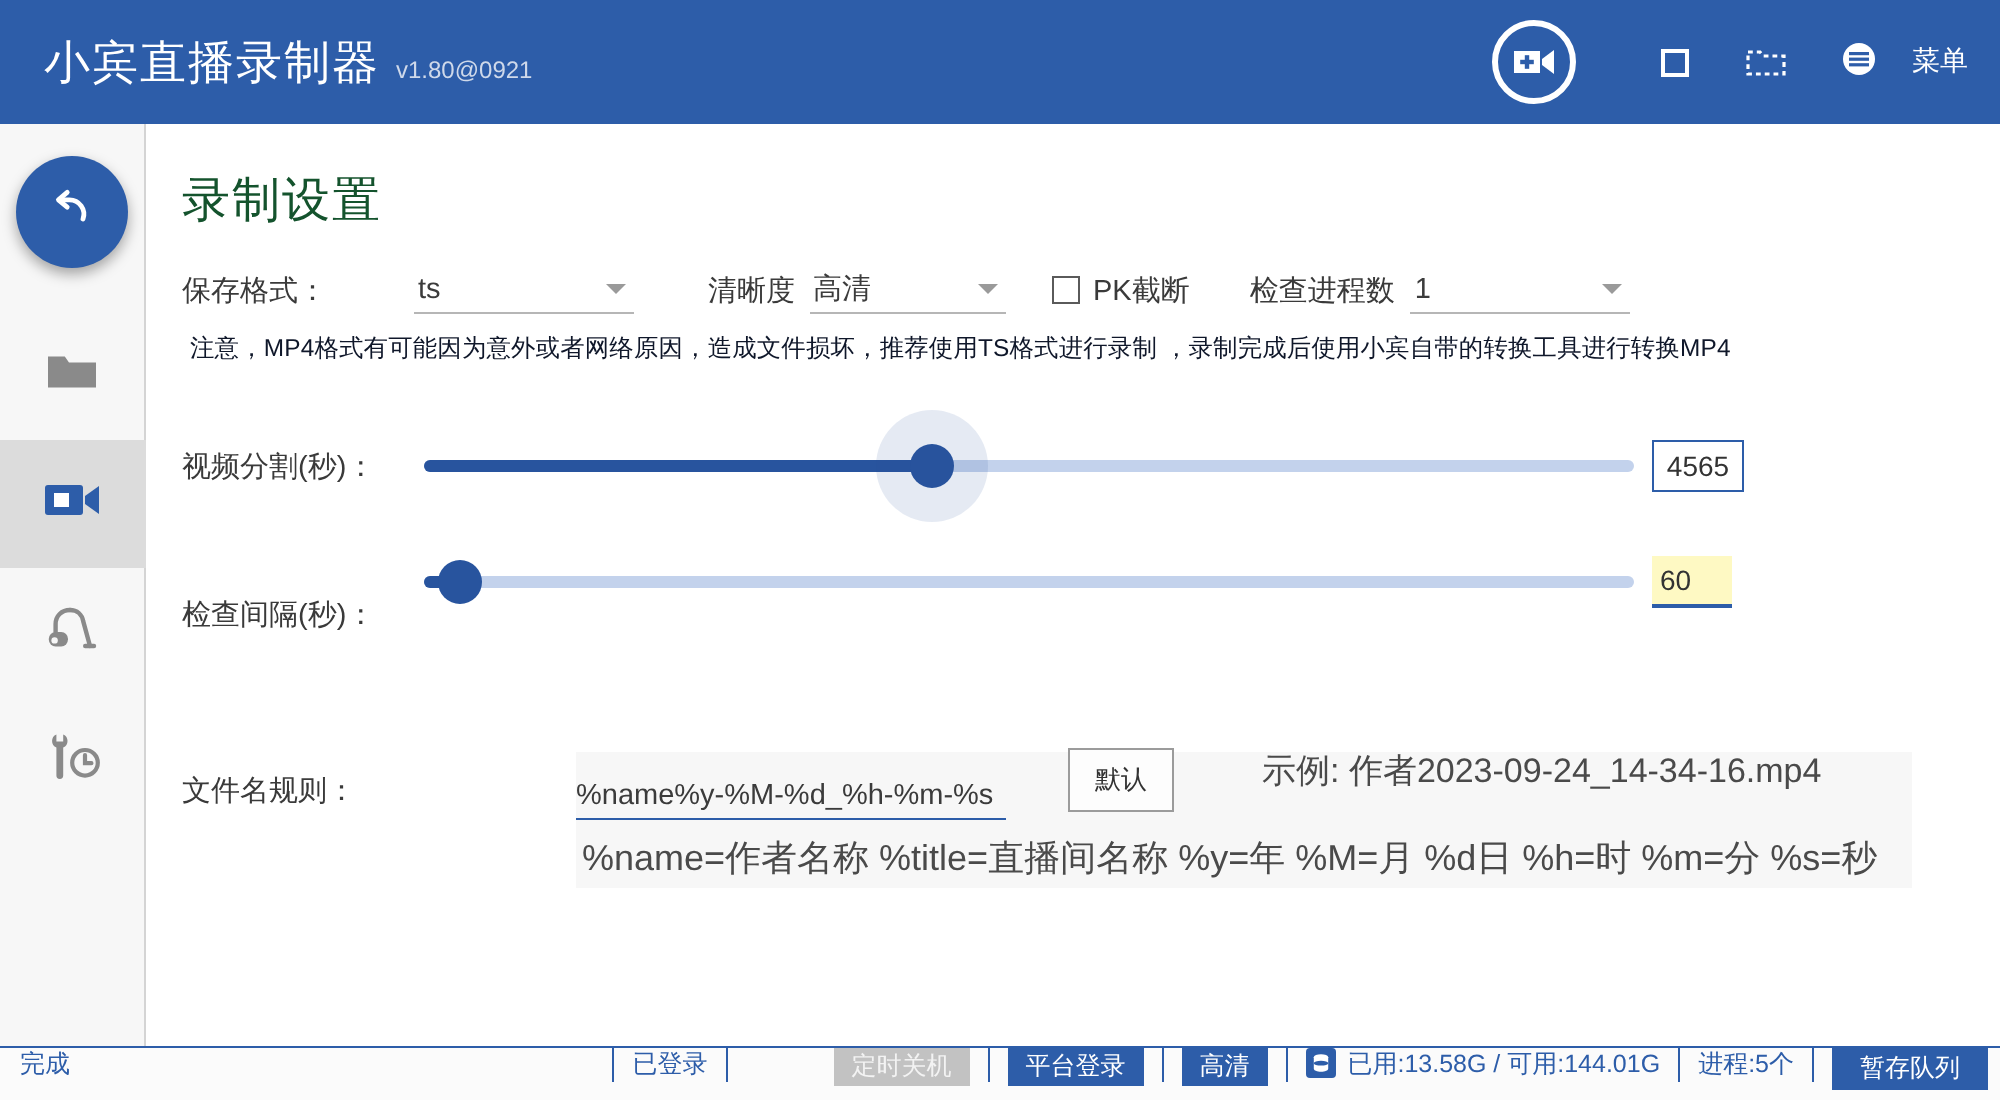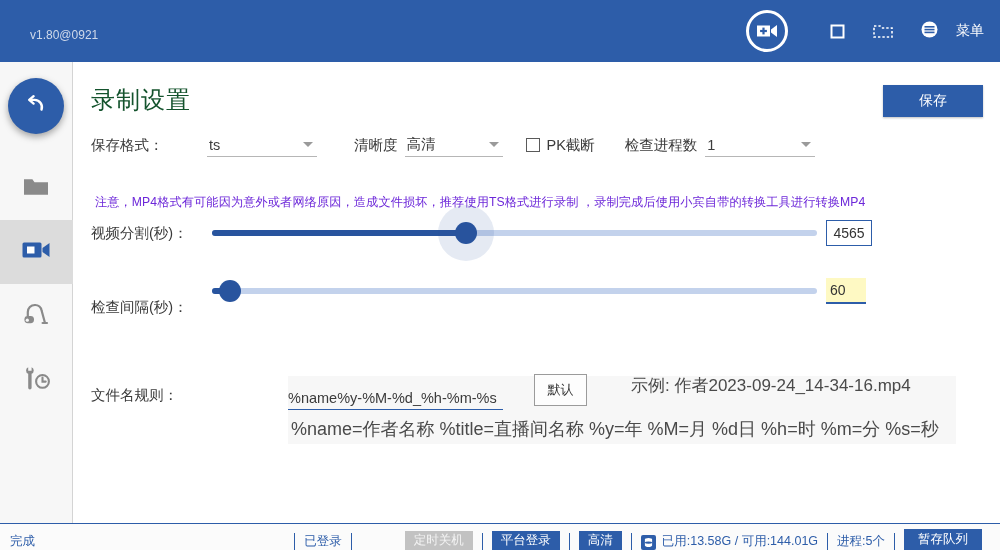--- a/index.html
+++ b/index.html
@@ -134,23 +134,22 @@
 
   .chk-wrap { display: flex; align-items: center; gap: 7px; cursor: pointer; }
   .chk-box {
     width: 14px; height: 14px;
     border: 1px solid #5a5a5a; background: #fff;
   }
   .chk-label { font-size: 14.5px; color: #3a3a3a; }
 
   .warn {
     position: absolute; left: 96px; top: 103px;
-    color: #6d28d9; font-size: 12.2px; white-space: nowrap;
+    color: #0f172a; font-size: 12.2px; white-space: nowrap;
     letter-spacing: .1px;
-    margin-top: 28px;
   }
 
   
   .track {
     position: relative; height: 6px; border-radius: 3px;
     background: #c3d2ec;
   }
   .track .fill {
     position: absolute; left: 0; top: 0; height: 6px; border-radius: 3px;
     background: #28549e;
@@ -211,23 +210,23 @@
   .hint {
     position: absolute; left: 218px; top: 293px;
     font-size: 18px; color: #4a4a4a; white-space: nowrap;
   }
 
   
   .statusbar {
     flex: 0 0 27px; height: 27px;
     background: #fbfbfb;
     border-top: 1px solid #2d5da9;
-    display: flex; align-items: flex-end;
+    display: flex; align-items: flex-start;
     font-size: 12.5px; color: #2d5da9;
-    padding: 0 16px 0 10px;
+    padding: 0 4px 0 10px;
     gap: 0;
   }
   .sb-left { flex: 1 1 auto; color: #2d5da9; }
   .sb-sep { width: 1px; height: 17px; background: #2d5da9; margin: 0 9px; flex: 0 0 1px; }
   .sb-text { color: #2d5da9; white-space: nowrap; }
   .sb-btn {
     height: 19px; padding: 0 9px;
     background: #2d5da9; color: #fff;
     display: flex; align-items: center; justify-content: center;
     font-size: 12.5px; cursor: pointer; white-space: nowrap;
@@ -239,20 +238,21 @@
     display: flex; align-items: center; justify-content: center;
     margin-right: 6px; flex: 0 0 15px;
   }
 </style>
 </head>
 <body>
 
 <div class="app">
 
   <div class="titlebar">
+    <div class="app-title">小宾直播录制器</div>
     <div class="app-version">v1.80@0921</div>
     <div class="titlebar-spacer"></div>
 
     <div class="tb-icons">
       <div class="rec-circle">
         <svg width="22" height="16" viewBox="0 0 22 16" aria-hidden="true">
           <path d="M1 2.5h13v11H1z" fill="#fff"></path>
           <path d="M15 6.5l6-4.5v12l-6-4.5z" fill="#fff"></path>
           <rect x="6.4" y="4.6" width="2.2" height="6.8" fill="#2d5da9"></rect>
           <rect x="4.1" y="6.9" width="6.8" height="2.2" fill="#2d5da9"></rect>
@@ -330,21 +330,20 @@
             <path d="M7.2 2.2a3.6 3.6 0 0 0 0 6.6v14a1.7 1.7 0 0 0 3.4 0v-14a3.6 3.6 0 0 0 0-6.6v3.6H7.2z" fill="#8a8a8a"></path>
             <circle cx="21.5" cy="16.4" r="6.4" fill="none" stroke="#8a8a8a" stroke-width="2.1"></circle>
             <path d="M21.5 12.6v4h3.2" fill="none" stroke="#8a8a8a" stroke-width="2.1" stroke-linecap="round"></path>
           </svg>
         </span>
       </div>
     </div>
 
     <div class="content">
       <div class="page-title">录制设置</div>
-      <div class="save-btn">保存</div>
 
       <div class="form-area">
 
         <div class="row" style="position:absolute; left:18px; top:8px; height:26px;">
           <div class="fld-label" style="width:105px;">保存格式：</div>
           <div class="sel" style="width:110px; margin-left:11px;">
             <span class="val">ts</span>
             <span class="caret"></span>
           </div>
           <div class="fld-label" style="margin-left:37px;">清晰度</div>

